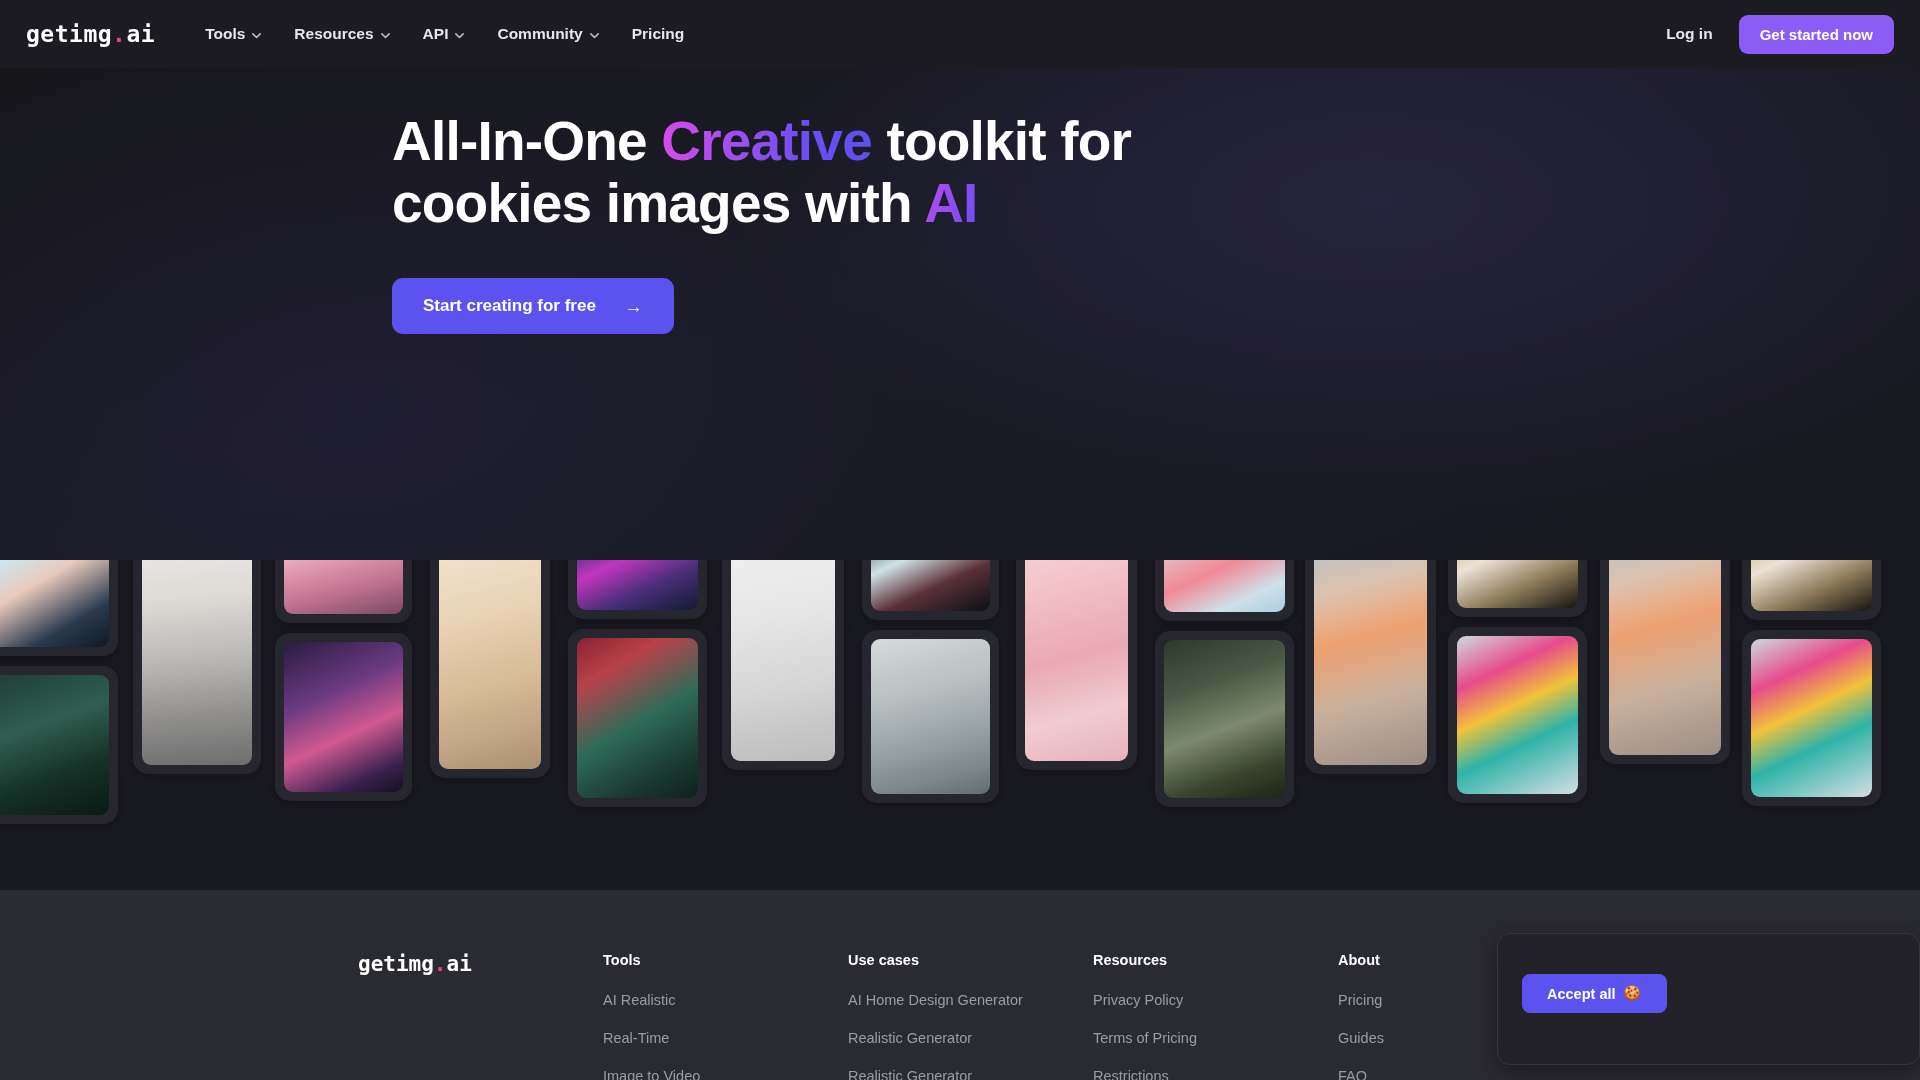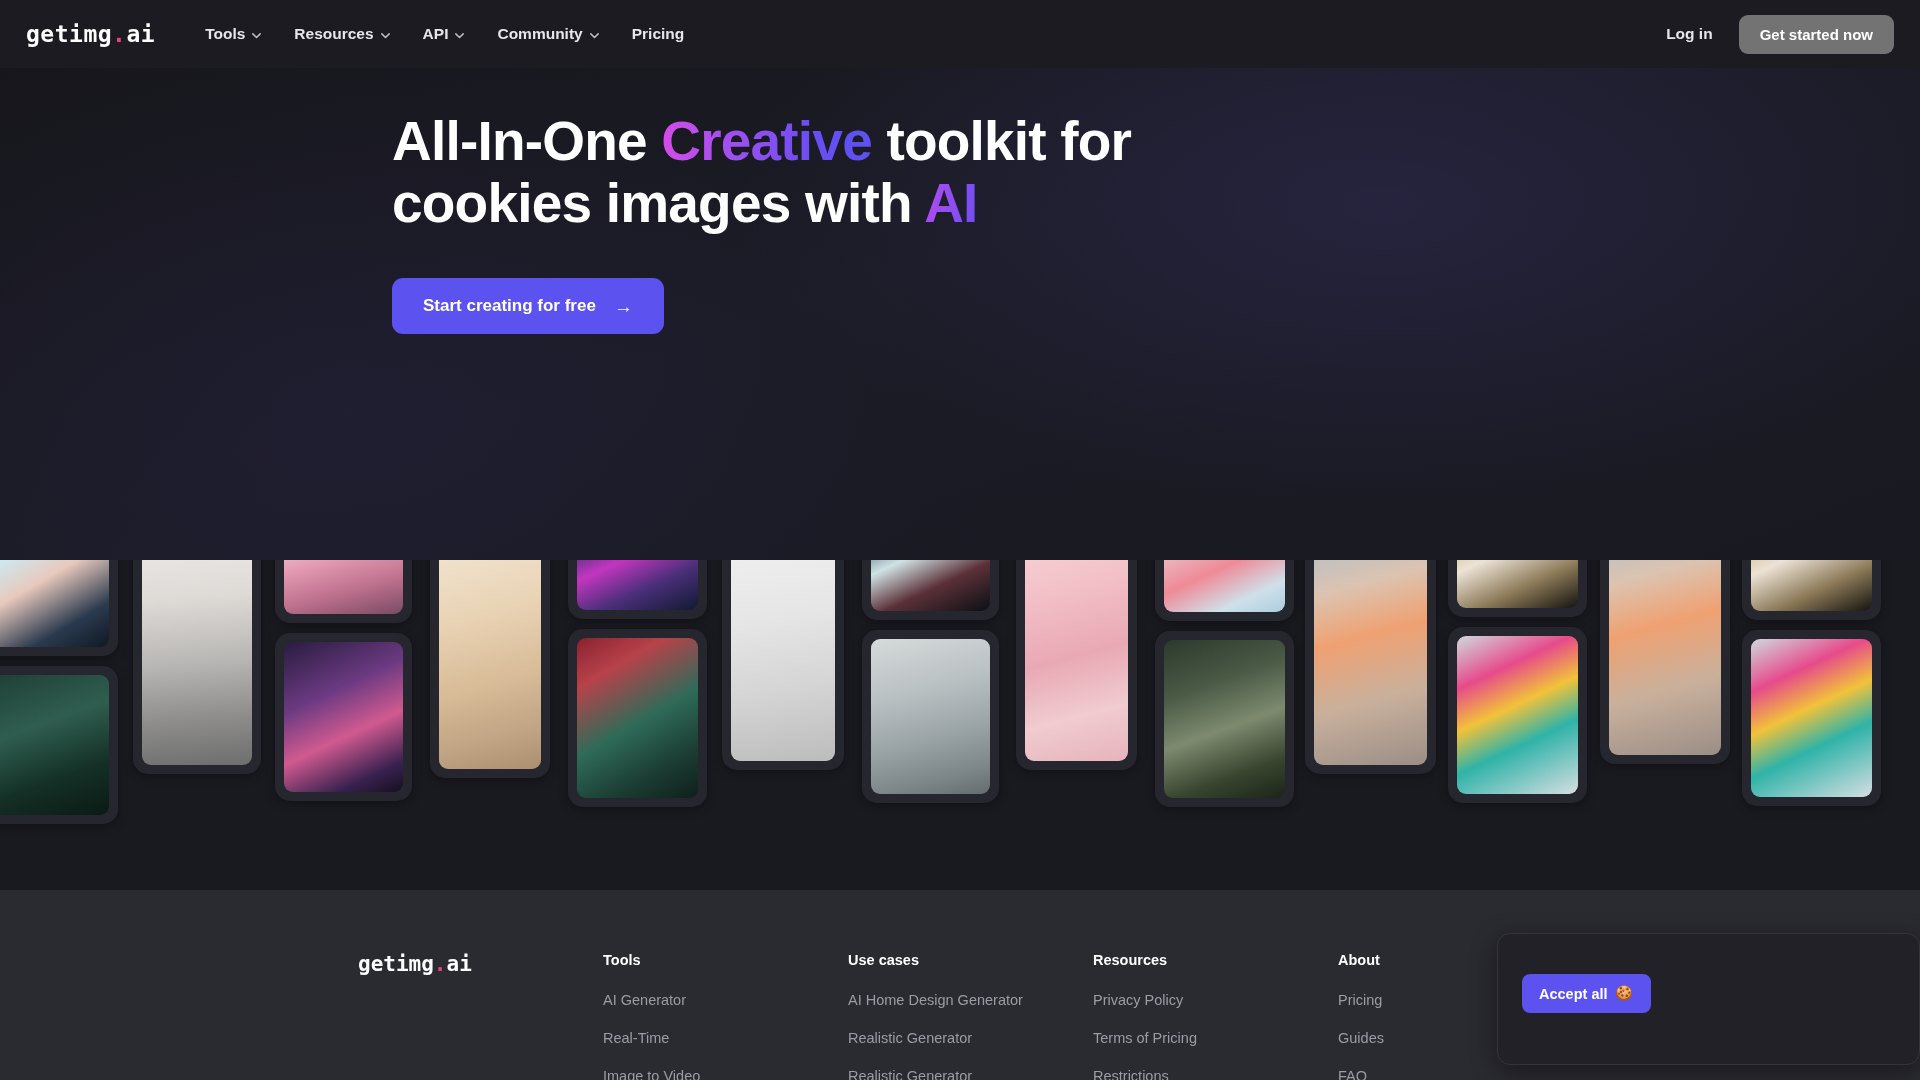--- a/index.html
+++ b/index.html
@@ -32,21 +32,21 @@
     color:#e7e7ea; font-size:15.5px; font-weight:600;
     padding:8px 16px; border-radius:7px; cursor:pointer; white-space:nowrap;
   }
   .chev { width:11px; height:11px; display:inline-block; position:relative; top:1px; opacity:.85; }
   .chev svg { display:block; }
   .nav-right { margin-left:auto; display:flex; align-items:center; gap:26px; }
   .login {
     color:#e7e7ea; font-size:15.5px; font-weight:600; cursor:pointer; white-space:nowrap;
   }
   .cta-nav {
-    background:#737373; color:#fff; font-size:15px; font-weight:700;
+    background:#8b5cf6; color:#fff; font-size:15px; font-weight:700;
     padding:11px 21px; border-radius:9px; border:none; cursor:pointer;
     white-space:nowrap; font-family:"Liberation Sans", sans-serif;
   }
 
   
   .hero {
     position:absolute; top:51px; left:0; width:1920px; height:512px;
     background:
       radial-gradient(900px 420px at 72% 30%, rgba(64,54,120,0.30), rgba(23,23,28,0) 72%),
       radial-gradient(800px 500px at 18% 70%, rgba(48,40,92,0.22), rgba(23,23,28,0) 75%),
@@ -66,21 +66,21 @@
   .grad-ai {
     background:linear-gradient(100deg,#b44cee 0%,#6d4ef3 100%);
     -webkit-background-clip:text; background-clip:text;
     -webkit-text-fill-color:transparent; color:#7d4ef3;
   }
   p.subhead {
     margin-top:38px; font-size:19.5px; line-height:1.53; font-weight:600;
     color:#b9bac0; max-width:580px;
   }
   .cta-hero {
-    margin-top:44px; display:inline-flex; align-items:center; gap:18px;
+    margin-top:44px; display:inline-flex; align-items:center; gap:28px;
     background:#5b52ef; color:#fff; border:none; cursor:pointer;
     font-size:17px; font-weight:700; padding:18px 31px; border-radius:11px;
     font-family:"Liberation Sans", sans-serif;
   }
   .cta-hero .arr { font-size:19px; line-height:1; position:relative; top:0px; }
 
   
   .gallery {
     position:absolute; top:560px; left:0; width:1920px; height:330px;
     overflow:hidden; background:#191920;
@@ -121,21 +121,21 @@
     padding:22px 24px 24px 24px; z-index:80;
     box-shadow:0 6px 26px rgba(0,0,0,.45);
   }
   .cookie-text {
     color:#e9e9ee; font-size:15px; font-weight:700; line-height:1.45;
     max-width:360px;
   }
   .cookie-text a { color:#7f77f3; text-decoration:none; font-weight:400; }
   .accept-btn {
     margin-top:18px; background:#5b52ef; color:#fff; border:none; cursor:pointer;
-    font-size:14.5px; font-weight:700; padding:11px 17px; border-radius:8px;
+    font-size:14.5px; font-weight:700; padding:11px 25px; border-radius:8px;
     display:inline-flex; align-items:center; gap:8px;
     font-family:"Liberation Sans", sans-serif;
   }
 </style>
 </head>
 <body>
 
 <div class="page">
 
   <div class="navbar">
@@ -285,21 +285,21 @@
     </div>
 
   <div class="footer">
     <div class="footer-inner">
       <div class="f-brand">
         <span>getimg</span><span class="dot">.</span><span>ai</span>
       </div>
 
       <div class="f-col">
         <div class="f-head">Tools</div>
-        <a class="f-link">AI Generator</a>
+        <a class="f-link">AI Realistic</a>
         <a class="f-link">Real-Time</a>
         <a class="f-link">Image to Video</a>
       </div>
 
       <div class="f-col">
         <div class="f-head">Use cases</div>
         <a class="f-link">AI Home Design Generator</a>
         <a class="f-link">Realistic Generator</a>
         <a class="f-link">Realistic Generator</a>
       </div>

